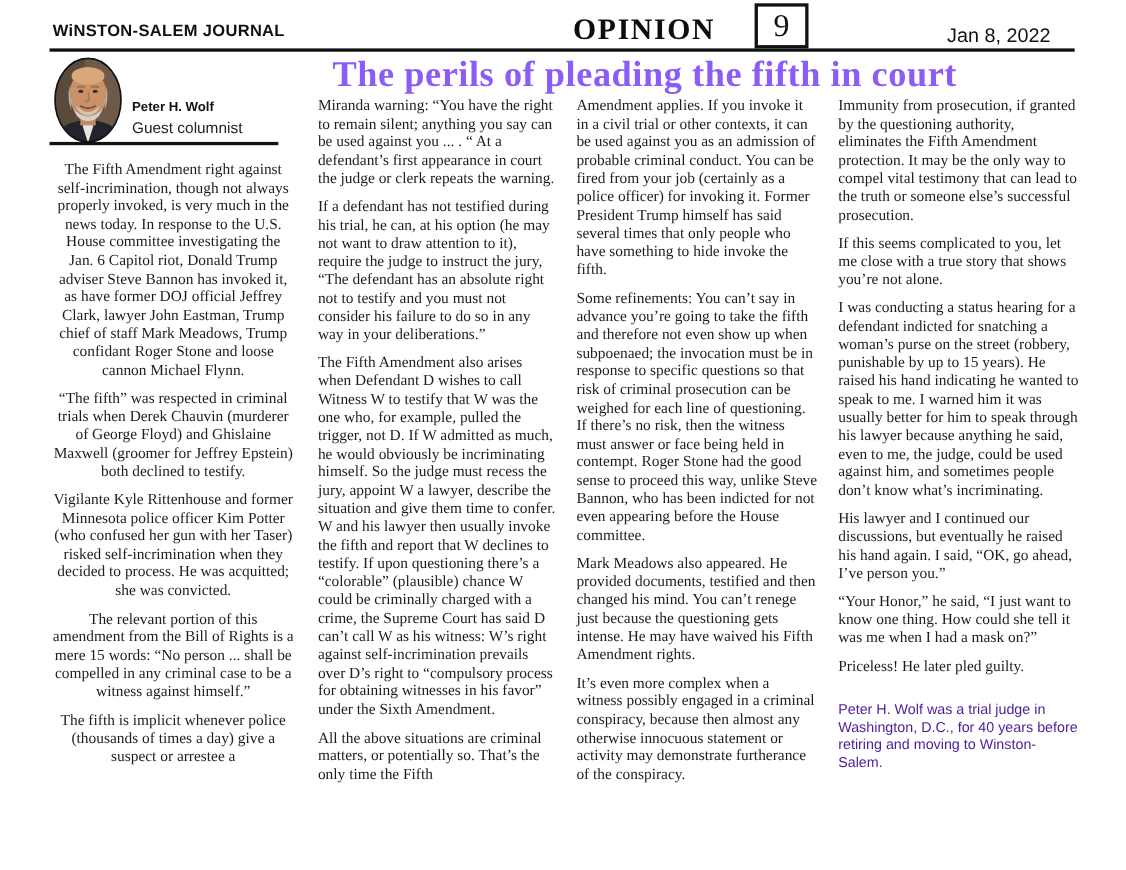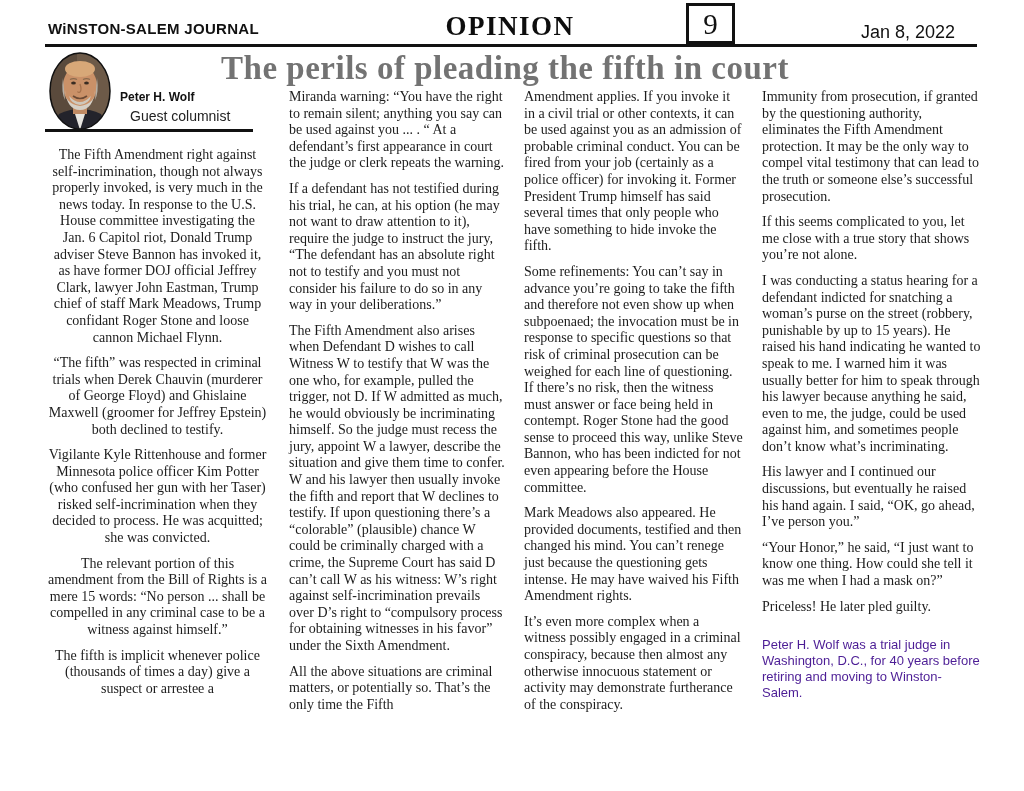--- a/index.html
+++ b/index.html
@@ -15,21 +15,21 @@
   }
   
   .masthead {
     position: absolute; left: 48px; top: 20px;
     font-family: "Liberation Sans", sans-serif;
     font-weight: bold; font-size: 15px; letter-spacing: 0.3px;
     color: #111;
   }
   .section-title {
     position: absolute; left: 370px; top: 11px; width: 280px;
-    text-align: center;
+    text-align: right;
     font-family: "Liberation Serif", serif;
     font-weight: bold; font-size: 27px; letter-spacing: 1.5px;
     color: #0d0d0d;
   }
   .page-number-box {
     position: absolute; left: 686px; top: 3px;
     width: 49px; height: 41px;
     border: 3px solid #111;
     text-align: center;
     font-family: "Liberation Serif", serif;
@@ -41,39 +41,39 @@
     font-family: "Liberation Sans", sans-serif;
     font-size: 18px; color: #111;
   }
   .header-rule {
     position: absolute; left: 45px; top: 44px;
     width: 932px; height: 3px; background: #111;
   }
   
   .headline {
     position: absolute; left: 140px; top: 50px; width: 730px;
-    text-align: center;
+    text-align: right;
     font-family: "Liberation Serif", serif;
     font-weight: bold; font-size: 33px; letter-spacing: 0.5px;
-    color: #737373;
+    color: #8b5cf6;
     white-space: nowrap;
   }
   .author-photo {
     position: absolute; left: 49px; top: 52px;
     width: 62px; height: 78px;
   }
   .byline-name {
     position: absolute; left: 120px; top: 90px;
     font-family: "Liberation Sans", sans-serif;
     font-weight: bold; font-size: 12px; color: #111;
   }
   .byline-role {
     position: absolute; left: 120px; top: 108px;
     font-family: "Liberation Sans", sans-serif;
-    font-size: 14px; color: #222; margin-left: 10px;
+    font-size: 14px; color: #222;
   }
   .byline-rule {
     position: absolute; left: 45px; top: 129px;
     width: 208px; height: 3px; background: #111;
   }
   
   .col {
     position: absolute;
     width: 219px;
     font-family: "Liberation Serif", serif;

